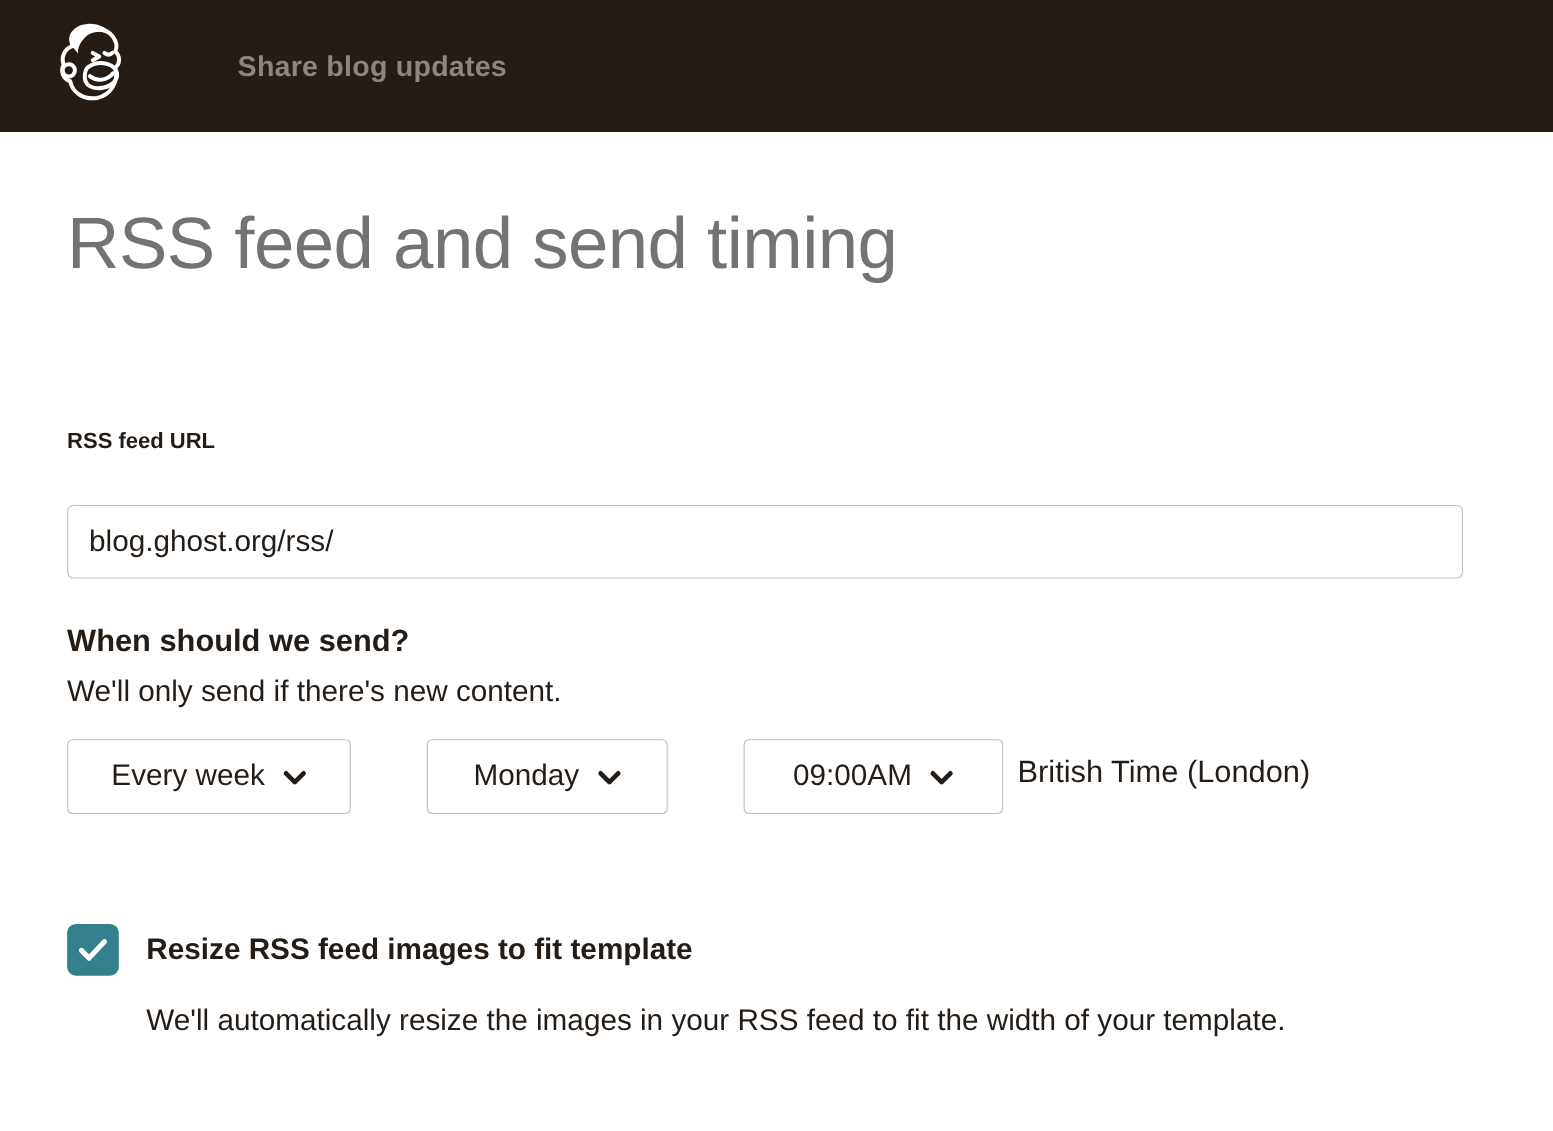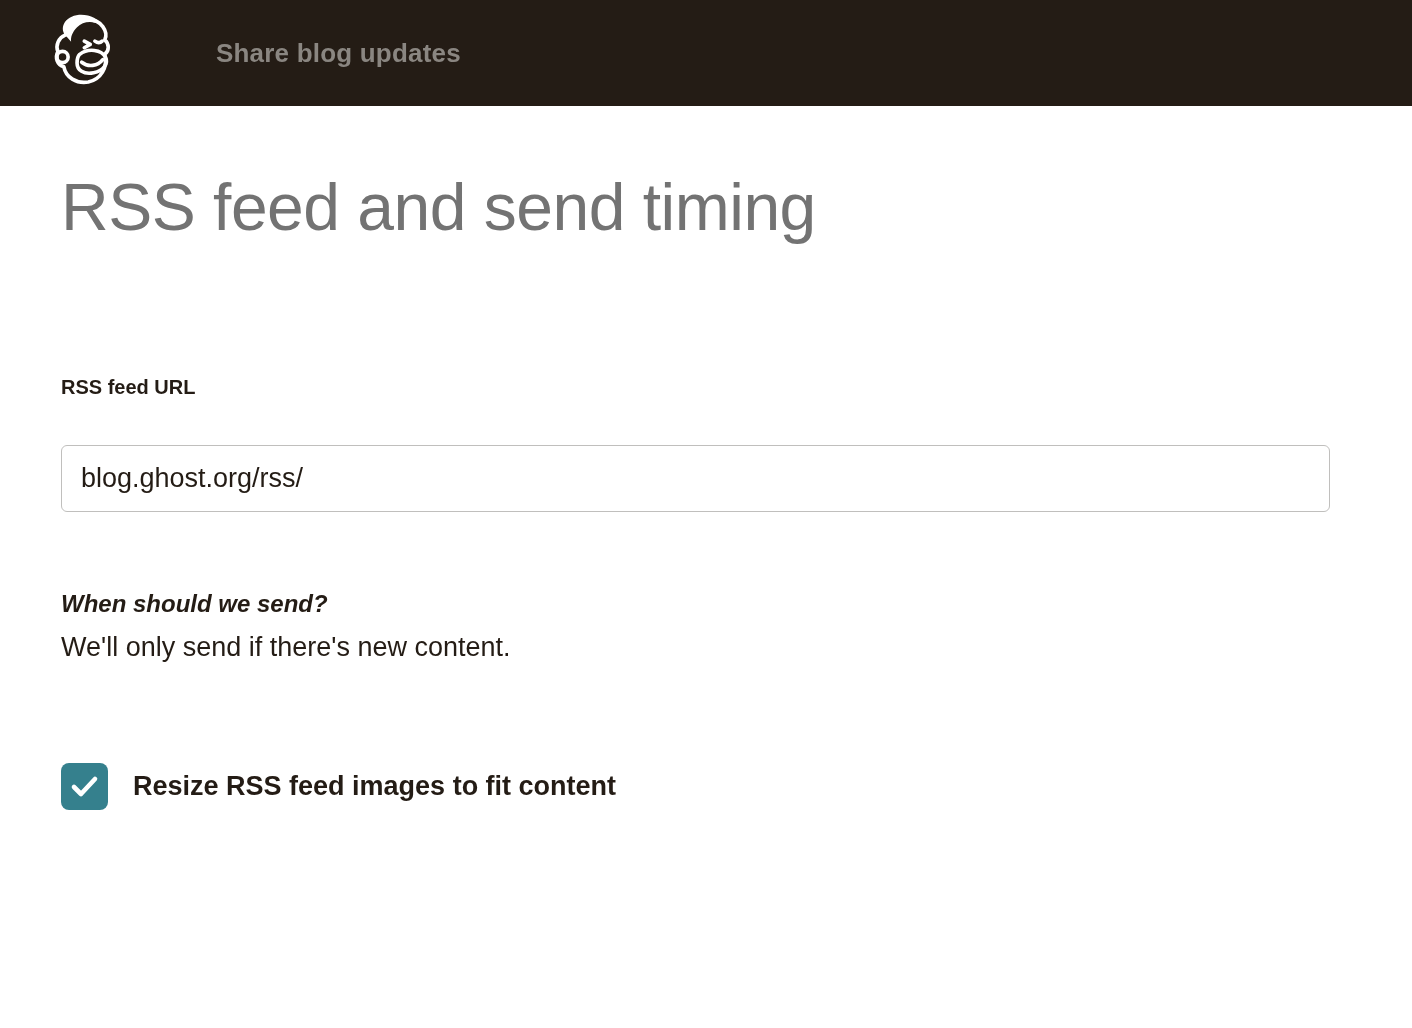--- a/index.html
+++ b/index.html
@@ -8,21 +8,21 @@
     width: 1412px;
     height: 1028px;
     background: #ffffff;
     font-family: "Liberation Sans", "DejaVu Sans", sans-serif;
     color: #241c15;
     overflow: hidden;
   }
 
   
   .header {
-    height: 106px;
+    height: 120px;
     background: #241c15;
     display: flex;
     align-items: center;
   }
   .logo {
     margin-left: 50px;
     width: 66px;
     height: 90px;
     display: block;
     cursor: pointer;
@@ -64,24 +64,23 @@
     border-radius: 6px;
     background: #ffffff;
     font-family: "Liberation Sans", "DejaVu Sans", sans-serif;
     font-size: 27px;
     color: #241c15;
     padding: 0 19px;
     outline: none;
   }
 
   .section-heading {
-    margin-top: 78px;
-    font-size: 24px;
-    font-weight: 700;
-    font-style: italic;
+    margin-top: 41px;
+    font-size: 28px;
+    font-weight: 700;
   }
 
   .section-note {
     margin-top: 14px;
     font-size: 27px;
   }
 
   .dropdown-row {
     margin-top: 28px;
     display: flex;
@@ -161,24 +160,46 @@
 <div class="main">
 
   <h1 class="page-title">RSS feed and send timing</h1>
 
   <label class="field-label">RSS feed URL</label>
   <input type="text" class="text-input" value="blog.ghost.org/rss/" style="">
 
   <div class="section-heading">When should we send?</div>
   <div class="section-note">We'll only send if there's new content.</div>
 
+  <div class="dropdown-row">
+    <div class="dropdown dd-frequency">
+      <span>Every week</span>
+      <svg class="chevron" width="22" height="14" viewBox="0 0 22 14">
+        <path d="M3 3 L11 11 L19 3" fill="none" stroke="#241c15" stroke-width="4.2" stroke-linecap="round" stroke-linejoin="round"></path>
+      </svg>
+    </div>
+    <div class="dropdown dd-day">
+      <span>Monday</span>
+      <svg class="chevron" width="22" height="14" viewBox="0 0 22 14">
+        <path d="M3 3 L11 11 L19 3" fill="none" stroke="#241c15" stroke-width="4.2" stroke-linecap="round" stroke-linejoin="round"></path>
+      </svg>
+    </div>
+    <div class="dropdown dd-time">
+      <span>09:00AM</span>
+      <svg class="chevron" width="22" height="14" viewBox="0 0 22 14">
+        <path d="M3 3 L11 11 L19 3" fill="none" stroke="#241c15" stroke-width="4.2" stroke-linecap="round" stroke-linejoin="round"></path>
+      </svg>
+    </div>
+    <div class="tz-label">British Time (London)</div>
+  </div>
 
   <div class="checkbox-row">
     <div class="checkbox" role="checkbox" aria-checked="true">
       <svg width="29" height="23" viewBox="0 0 29 23">
         <path d="M4 12 L11 19 L25 4" fill="none" stroke="#ffffff" stroke-width="4.6" stroke-linecap="round" stroke-linejoin="round"></path>
       </svg>
     </div>
-    <div class="checkbox-label">Resize RSS feed images to fit content</div>
+    <div class="checkbox-label">Resize RSS feed images to fit template</div>
   </div>
 
+  <div class="resize-desc">We'll automatically resize the images in your RSS feed to fit the width of your template.</div>
 
 </div>
 
 </body></html>

